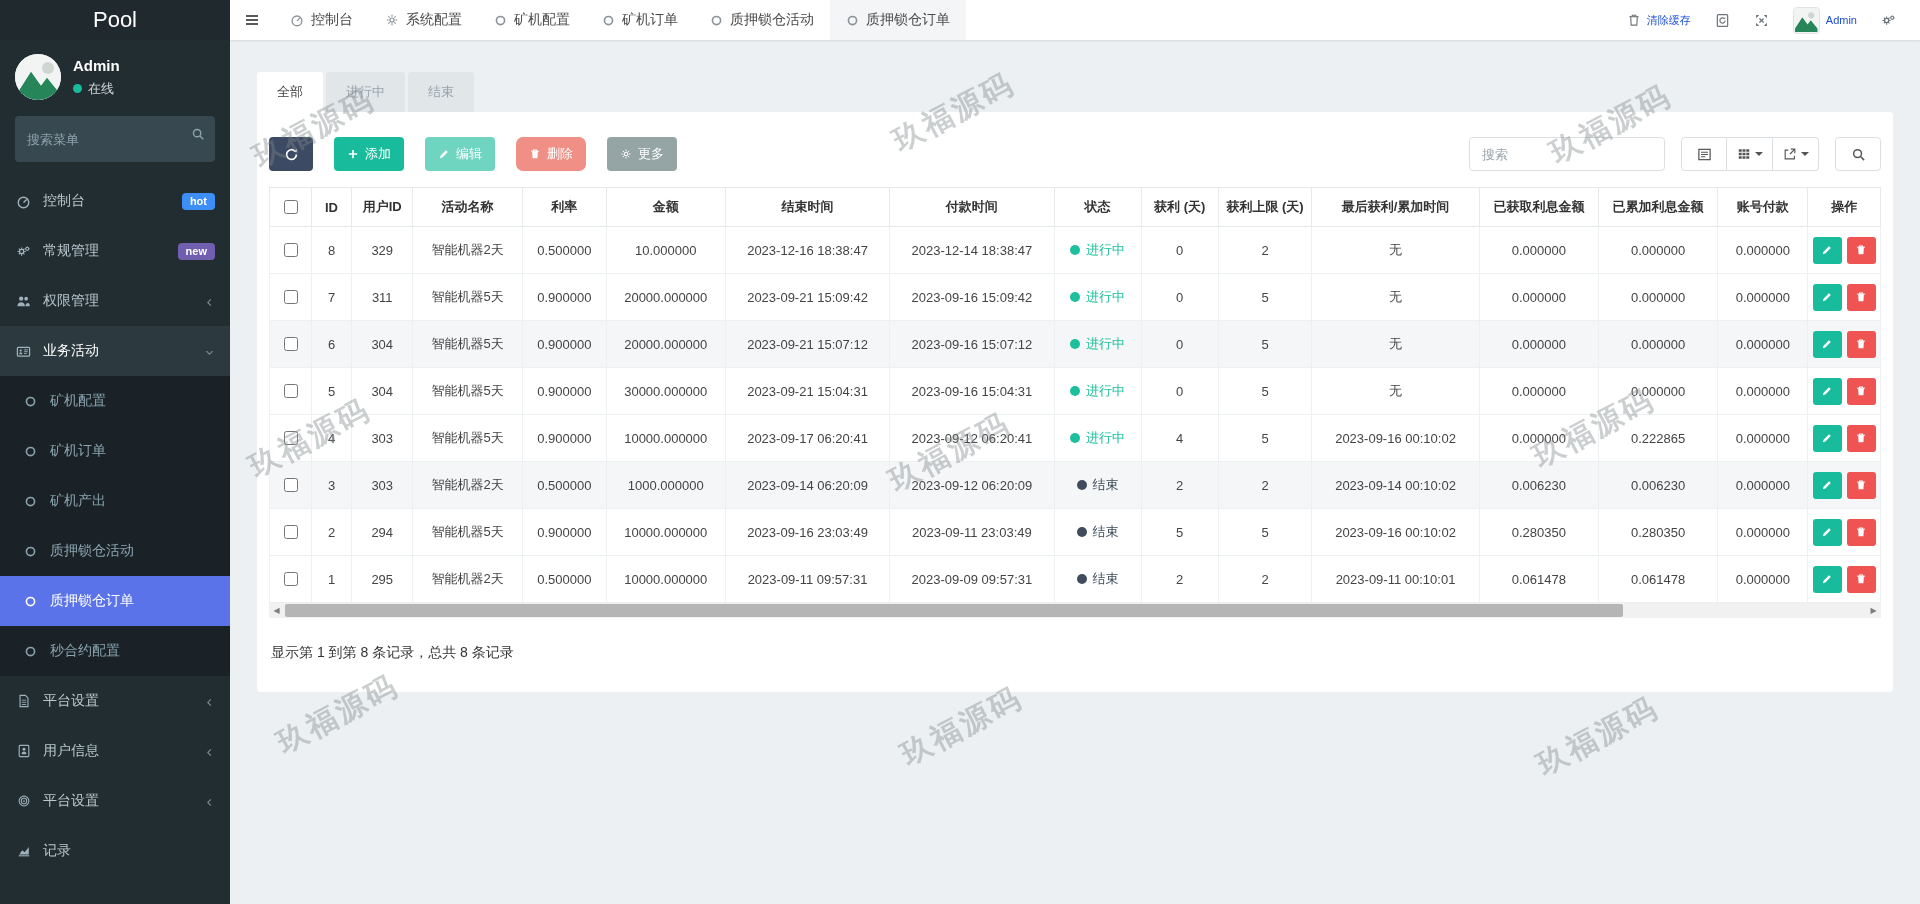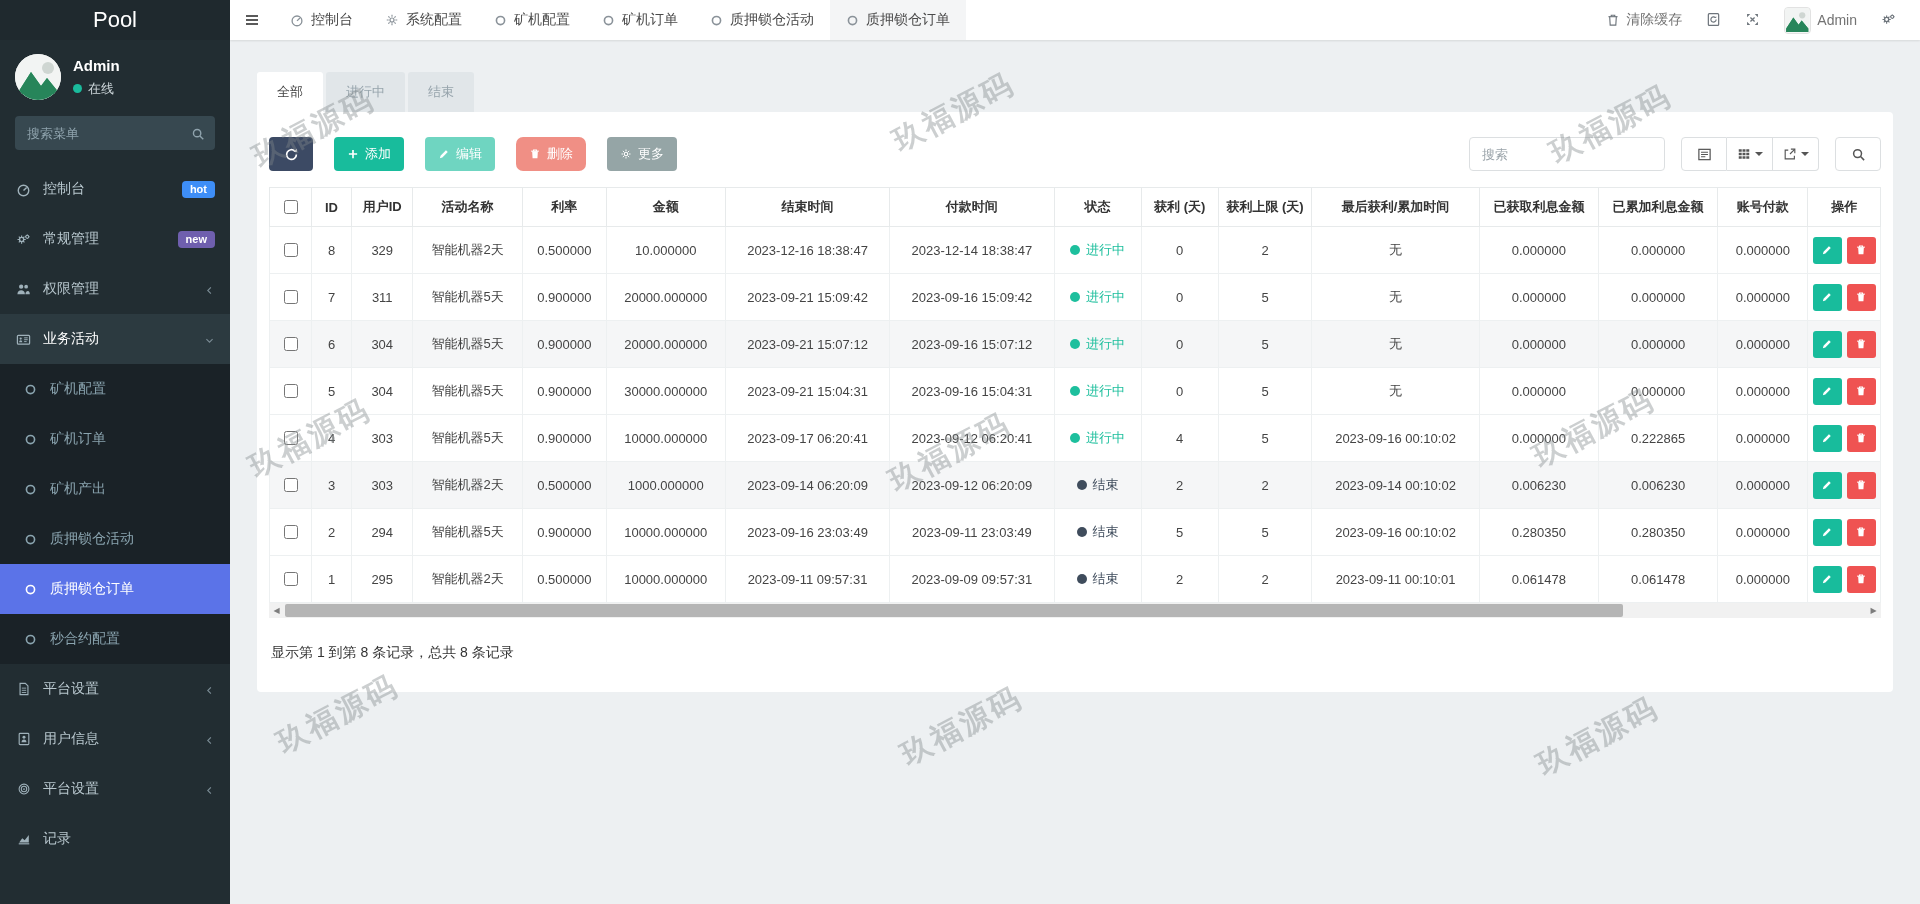--- a/index.html
+++ b/index.html
@@ -7,21 +7,21 @@
   .ic{display:inline-block;vertical-align:-2px;}
   
   .sidebar{position:absolute;left:0;top:0;width:230px;height:904px;background:#222d32;z-index:10;overflow:hidden;}
   .logo{height:40px;line-height:40px;text-align:center;color:#fff;font-size:22px;background:#1f292e;}
   .user-panel{display:flex;align-items:center;gap:12px;padding:14px 15px 10px 15px;}
   .avatar{width:46px;height:46px;border-radius:50%;background:#f4f6f5;overflow:hidden;flex:0 0 46px;}
   .user-meta .uname{color:#fff;font-weight:bold;font-size:15px;margin-bottom:6px;}
   .user-meta .ustatus{color:#cfd8dc;font-size:13px;display:flex;align-items:center;gap:6px;}
   .ustatus .dot{width:9px;height:9px;border-radius:50%;background:#1abb9c;display:inline-block;}
   .side-search{position:relative;margin:6px 15px 14px 15px;}
-  .side-search input{width:100%;box-sizing:border-box;height:34px;background:#374850;border:none;border-radius:4px;color:#ccc;font-size:13px;padding:0 32px 0 12px;outline:none;font-family:"Liberation Sans",sans-serif;}
+  .side-search input{width:100%;box-sizing:border-box;height:46px;background:#374850;border:none;border-radius:4px;color:#ccc;font-size:13px;padding:0 32px 0 12px;outline:none;font-family:"Liberation Sans",sans-serif;}
   .side-search input::placeholder{color:#8fa3ad;}
   .side-search .sicon{position:absolute;right:10px;top:9px;color:#8fa3ad;}
   .menu{list-style:none;margin:0;padding:0;}
   .mi{height:50px;display:flex;align-items:center;gap:11px;padding:0 15px;color:#b8c7ce;font-size:14px;cursor:pointer;}
   .mi .micon{width:17px;color:#9fb1ba;display:flex;justify-content:center;}
   .mi.parent-active{background:#2c3a40;color:#fff;}
   .badge{margin-left:auto;color:#fff;font-size:11px;font-weight:bold;padding:3px 8px;border-radius:4px;line-height:1;}
   .badge.hot{background:#3e8ef7;}
   .badge.new{background:#6f5fae;text-align:center;}
   .chev{margin-left:auto;color:#7b8c95;}
@@ -31,21 +31,21 @@
   .smi.active{background:#5b73e8;color:#fff;}
   .smi.active .micon{color:#fff;}
   
   .navbar{position:absolute;left:230px;top:0;right:0;height:40px;background:#fff;box-shadow:0 1px 2px rgba(0,0,0,.1);display:flex;align-items:stretch;z-index:9;}
   .nav-left{display:flex;align-items:stretch;}
   .hamburger{width:44px;display:flex;align-items:center;justify-content:center;color:#5a5a5a;cursor:pointer;}
   .ntab{display:flex;align-items:center;gap:7px;padding:0 16px;font-size:14px;color:#4a4a4a;cursor:pointer;}
   .ntab .micon{color:#8a9299;}
   .ntab.active{background:#f4f5f6;}
   .nav-right{margin-left:auto;display:flex;align-items:center;padding-right:14px;gap:4px;}
-  .nbtn{display:flex;align-items:center;gap:6px;color:#737373;font-size:14px;padding:0 10px;height:40px;cursor:pointer;}
+  .nbtn{display:flex;align-items:center;gap:6px;color:#1d4ed8;font-size:11px;padding:0 10px;height:40px;cursor:pointer;}
   .nbtn .micon{color:#6e757c;}
   .nav-avatar{width:25px;height:25px;border-radius:4px;overflow:hidden;background:#f4f6f5;border:1px solid #e2e2e2;}
   
   .content{position:absolute;left:230px;top:40px;right:0;bottom:0;padding:32px 27px 0 27px;box-sizing:border-box;}
   .tabs{display:flex;height:40px;}
   .tab{padding:0 20px;line-height:40px;font-size:13px;color:#97a4ac;background:#e1e6e9;margin-right:3px;border-radius:3px 3px 0 0;cursor:pointer;}
   .tab.active{background:#fff;color:#444;}
   .panel{background:#fff;border-radius:0 4px 4px 4px;padding:25px 12px 30px 12px;min-height:505px;box-sizing:border-box;}
   .toolbar{display:flex;align-items:center;}
   .tgroup{display:flex;gap:21px;}

